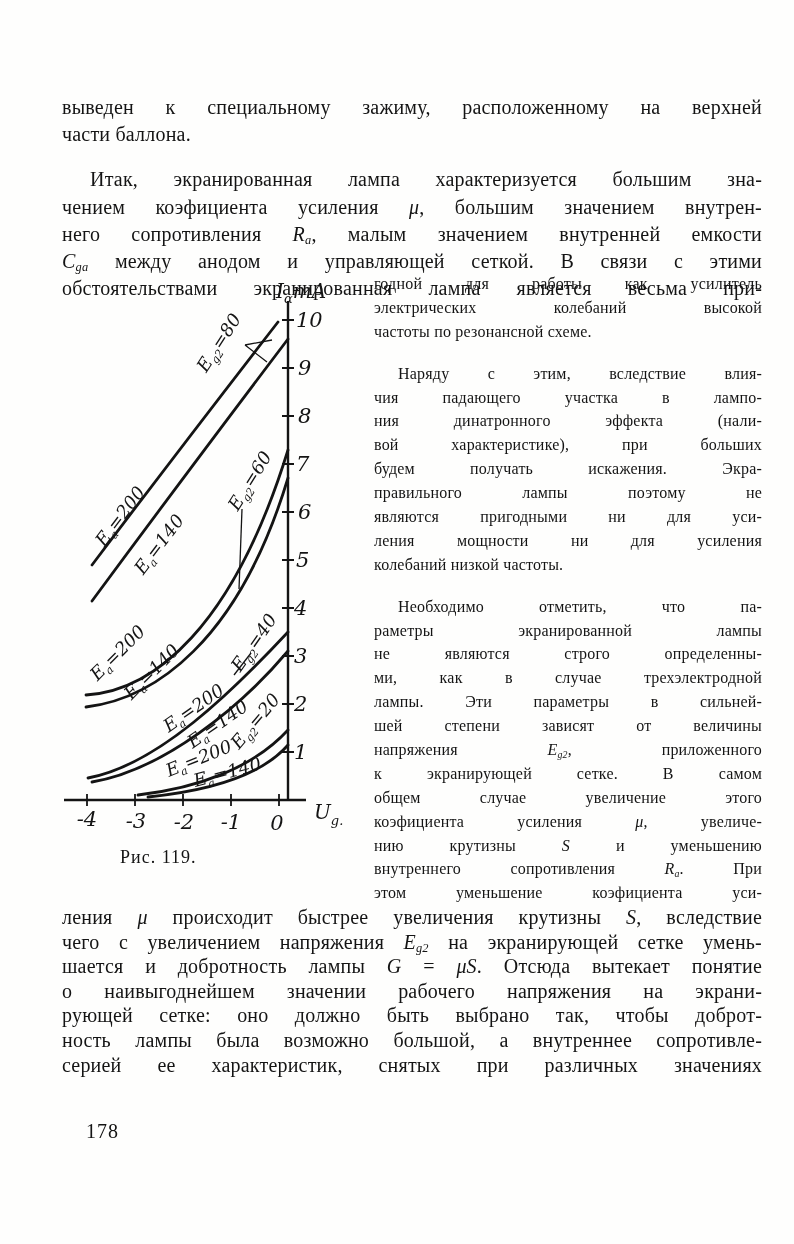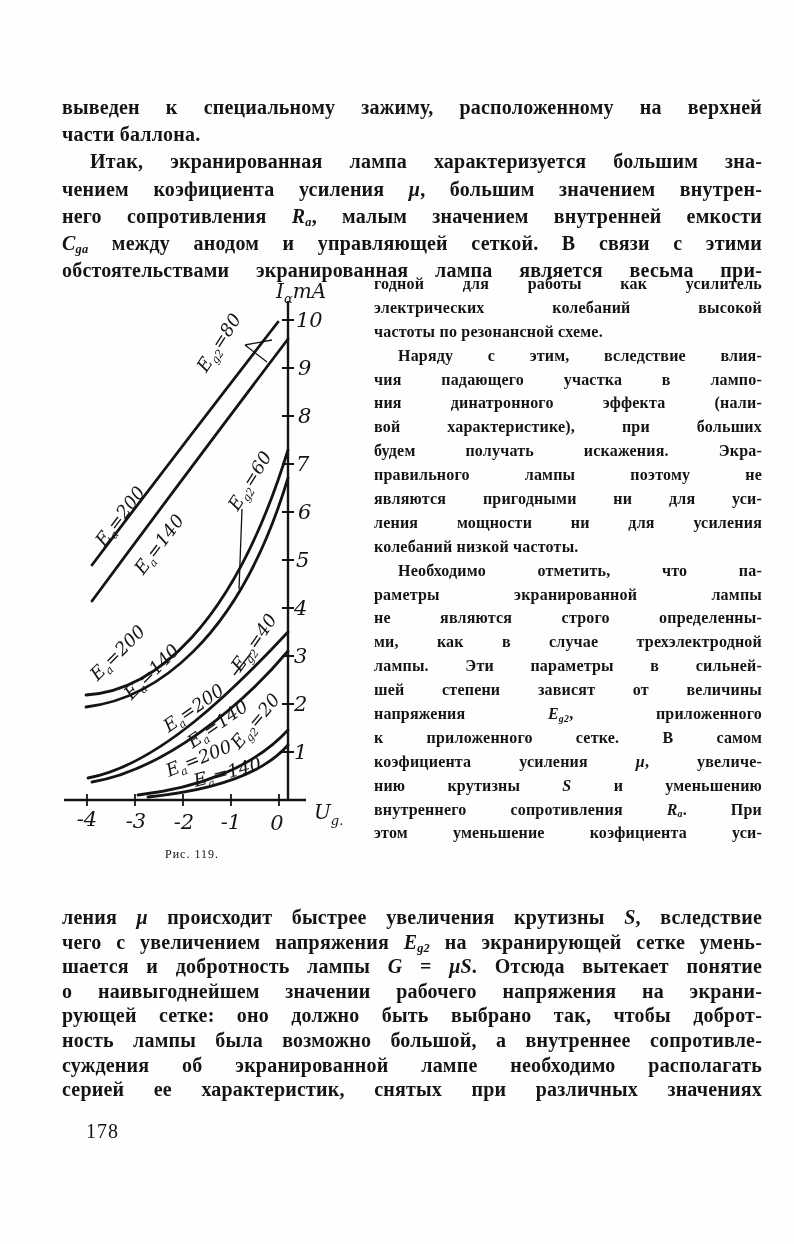--- a/index.html
+++ b/index.html
@@ -4,42 +4,42 @@
 <style>
   html,body{margin:0;padding:0;background:#e9e9e9;}
   .page{
     position:relative;
     width:794px;height:1244px;
     background:#fefefd;
     color:#141414;
     font-family:"Liberation Serif","DejaVu Serif",serif;
     overflow:hidden;
   }
-  .block{position:absolute;font-weight:700;}
+  .block{position:absolute;font-weight:400;}
   .block .line{
     text-align:justify;
     text-align-last:justify;
     white-space:nowrap;
     letter-spacing:.2px;
   }
   .block .line.end{text-align-last:left;}
-  .block .line.indent{text-indent:28px;}
+  .block .line.indent{text-indent:28px;margin-top:18px;}
   .block sub{font-size:.62em;line-height:0;position:relative;top:.28em;vertical-align:baseline;}
   .top-block{left:62px;top:94px;width:700px;font-size:20px;}
   .top-block .line{height:27.2px;line-height:27.2px;}
   .right-block{left:374px;top:272px;width:388px;font-size:16px;}
   .right-block .line{height:23.9px;line-height:23.9px;}
   .right-block .line.indent{text-indent:24px;}
   .bottom-block{left:62px;top:905px;width:700px;font-size:20px;}
   .bottom-block .line{height:24.6px;line-height:24.6px;}
   .figure{position:absolute;left:58px;top:283px;width:310px;height:560px;}
   .figure svg{display:block;}
   .fig-caption{
-    position:absolute;left:112px;top:847px;width:160px;
-    text-align:center;font-size:12px;letter-spacing:1px;font-weight:400;
+    position:absolute;left:120px;top:847px;width:160px;
+    text-align:left;font-size:18px;letter-spacing:1px;font-weight:400;
   }
   .page-number{
     position:absolute;left:86px;top:1120px;
     font-size:20px;font-weight:400;letter-spacing:1px;
   }
   
   .ftick{font-family:"DejaVu Serif",serif;font-style:italic;font-size:21px;fill:#141414;}
   .flabel{font-family:"DejaVu Serif",serif;font-style:italic;font-size:18px;fill:#141414;}
   .faxis{font-family:"DejaVu Serif",serif;font-style:italic;font-size:20px;fill:#141414;}
   .fsub{font-size:11px;}
@@ -144,33 +144,33 @@
       <div class="line">являются пригодными ни для уси-</div>
       <div class="line">ления мощности ни для усиления</div>
       <div class="line end">колебаний низкой частоты.</div>
       <div class="line indent">Необходимо отметить, что па-</div>
       <div class="line">раметры экранированной лампы</div>
       <div class="line">не являются строго определенны-</div>
       <div class="line">ми, как в случае трехэлектродной</div>
       <div class="line">лампы. Эти параметры в сильней-</div>
       <div class="line">шей степени зависят от величины</div>
       <div class="line">напряжения <i>E<sub>g2</sub></i>, приложенного</div>
-      <div class="line">к приложенного сетке. В самом</div>
+      <div class="line">к экранирующей сетке. В самом</div>
+      <div class="line">общем случае увеличение этого</div>
       <div class="line">коэфициента усиления <i>μ</i>, увеличе-</div>
       <div class="line">нию крутизны <i>S</i> и уменьшению</div>
       <div class="line">внутреннего сопротивления <i>R<sub>a</sub></i>. При</div>
       <div class="line">этом уменьшение коэфициента уси-</div>
     </div>
 
   <div class="block bottom-block">
       <div class="line">ления <i>μ</i> происходит быстрее увеличения крутизны <i>S</i>, вследствие</div>
       <div class="line">чего с увеличением напряжения <i>E<sub>g2</sub></i> на экранирующей сетке умень-</div>
       <div class="line">шается и добротность лампы <i>G</i> = <i>μS</i>. Отсюда вытекает понятие</div>
       <div class="line">о наивыгоднейшем значении рабочего напряжения на экрани-</div>
       <div class="line">рующей сетке: оно должно быть выбрано так, чтобы доброт-</div>
       <div class="line">ность лампы была возможно большой, а внутреннее сопротивле-</div>
-      <div class="line">суждения об экранированной лампе необходимо располагать</div>
       <div class="line">серией ее характеристик, снятых при различных значениях</div>
     </div>
 
   <div class="page-number">178</div>
 
 </div>
 
 </body></html>

